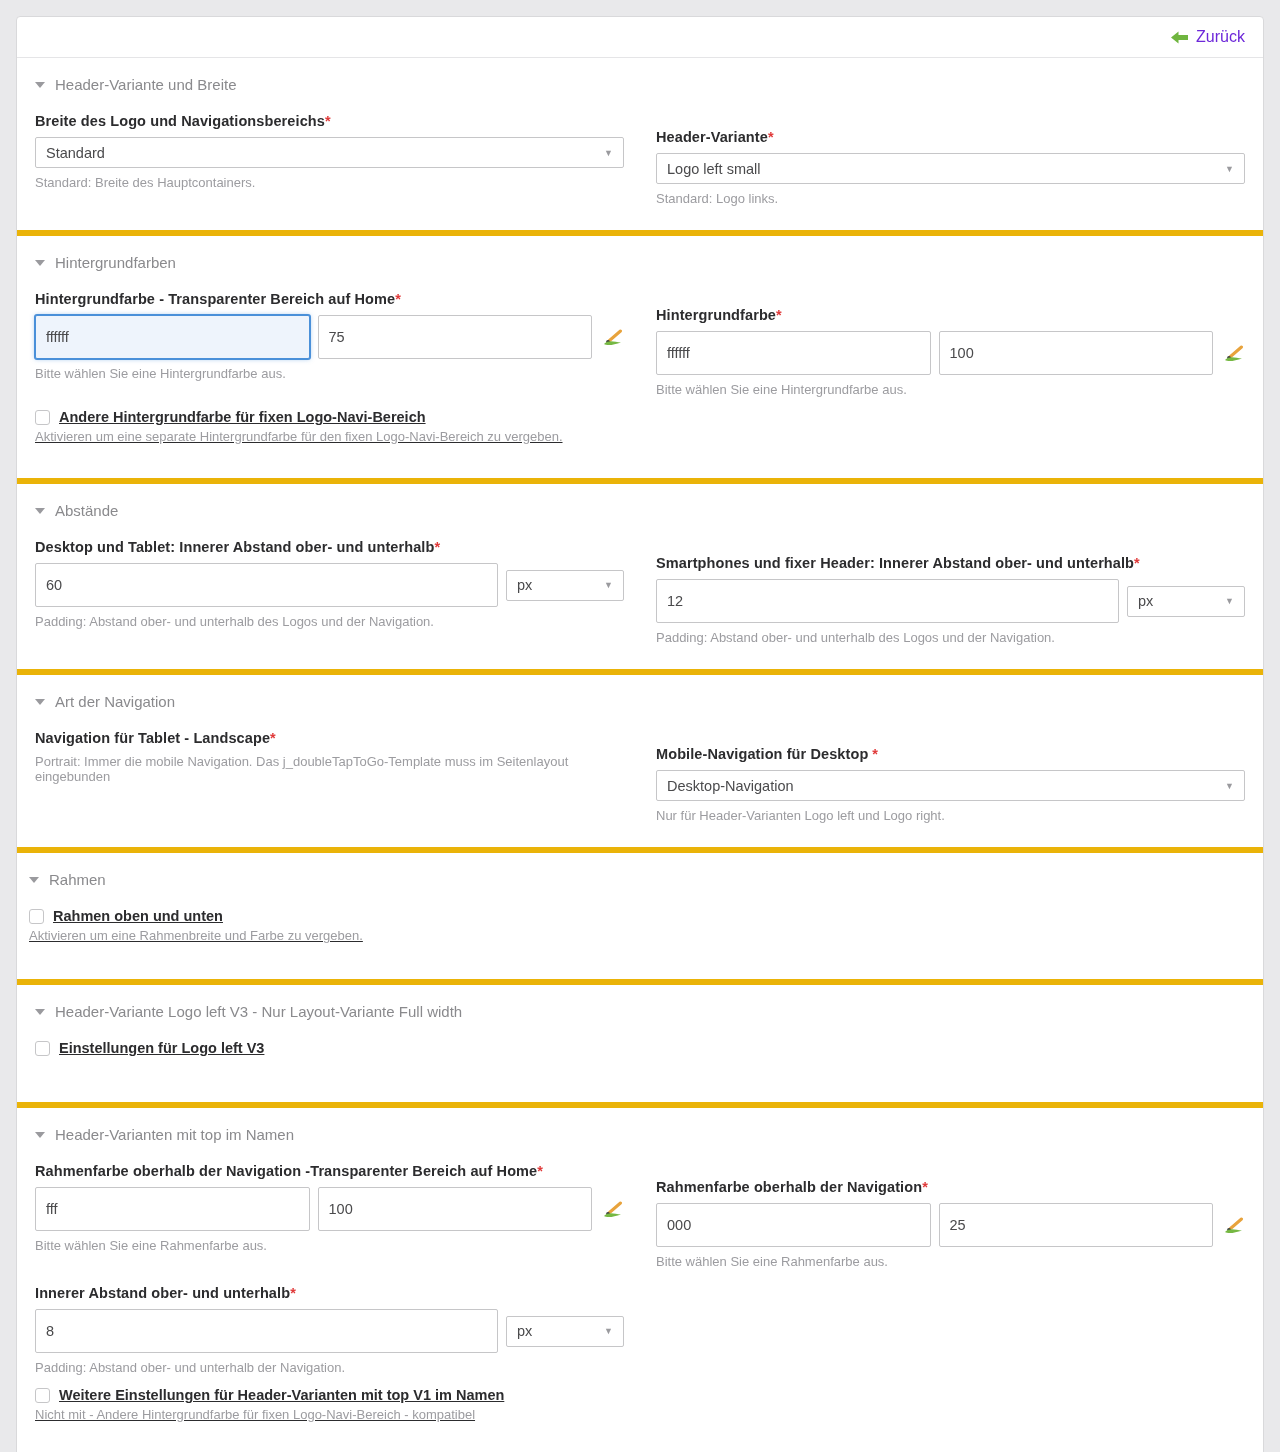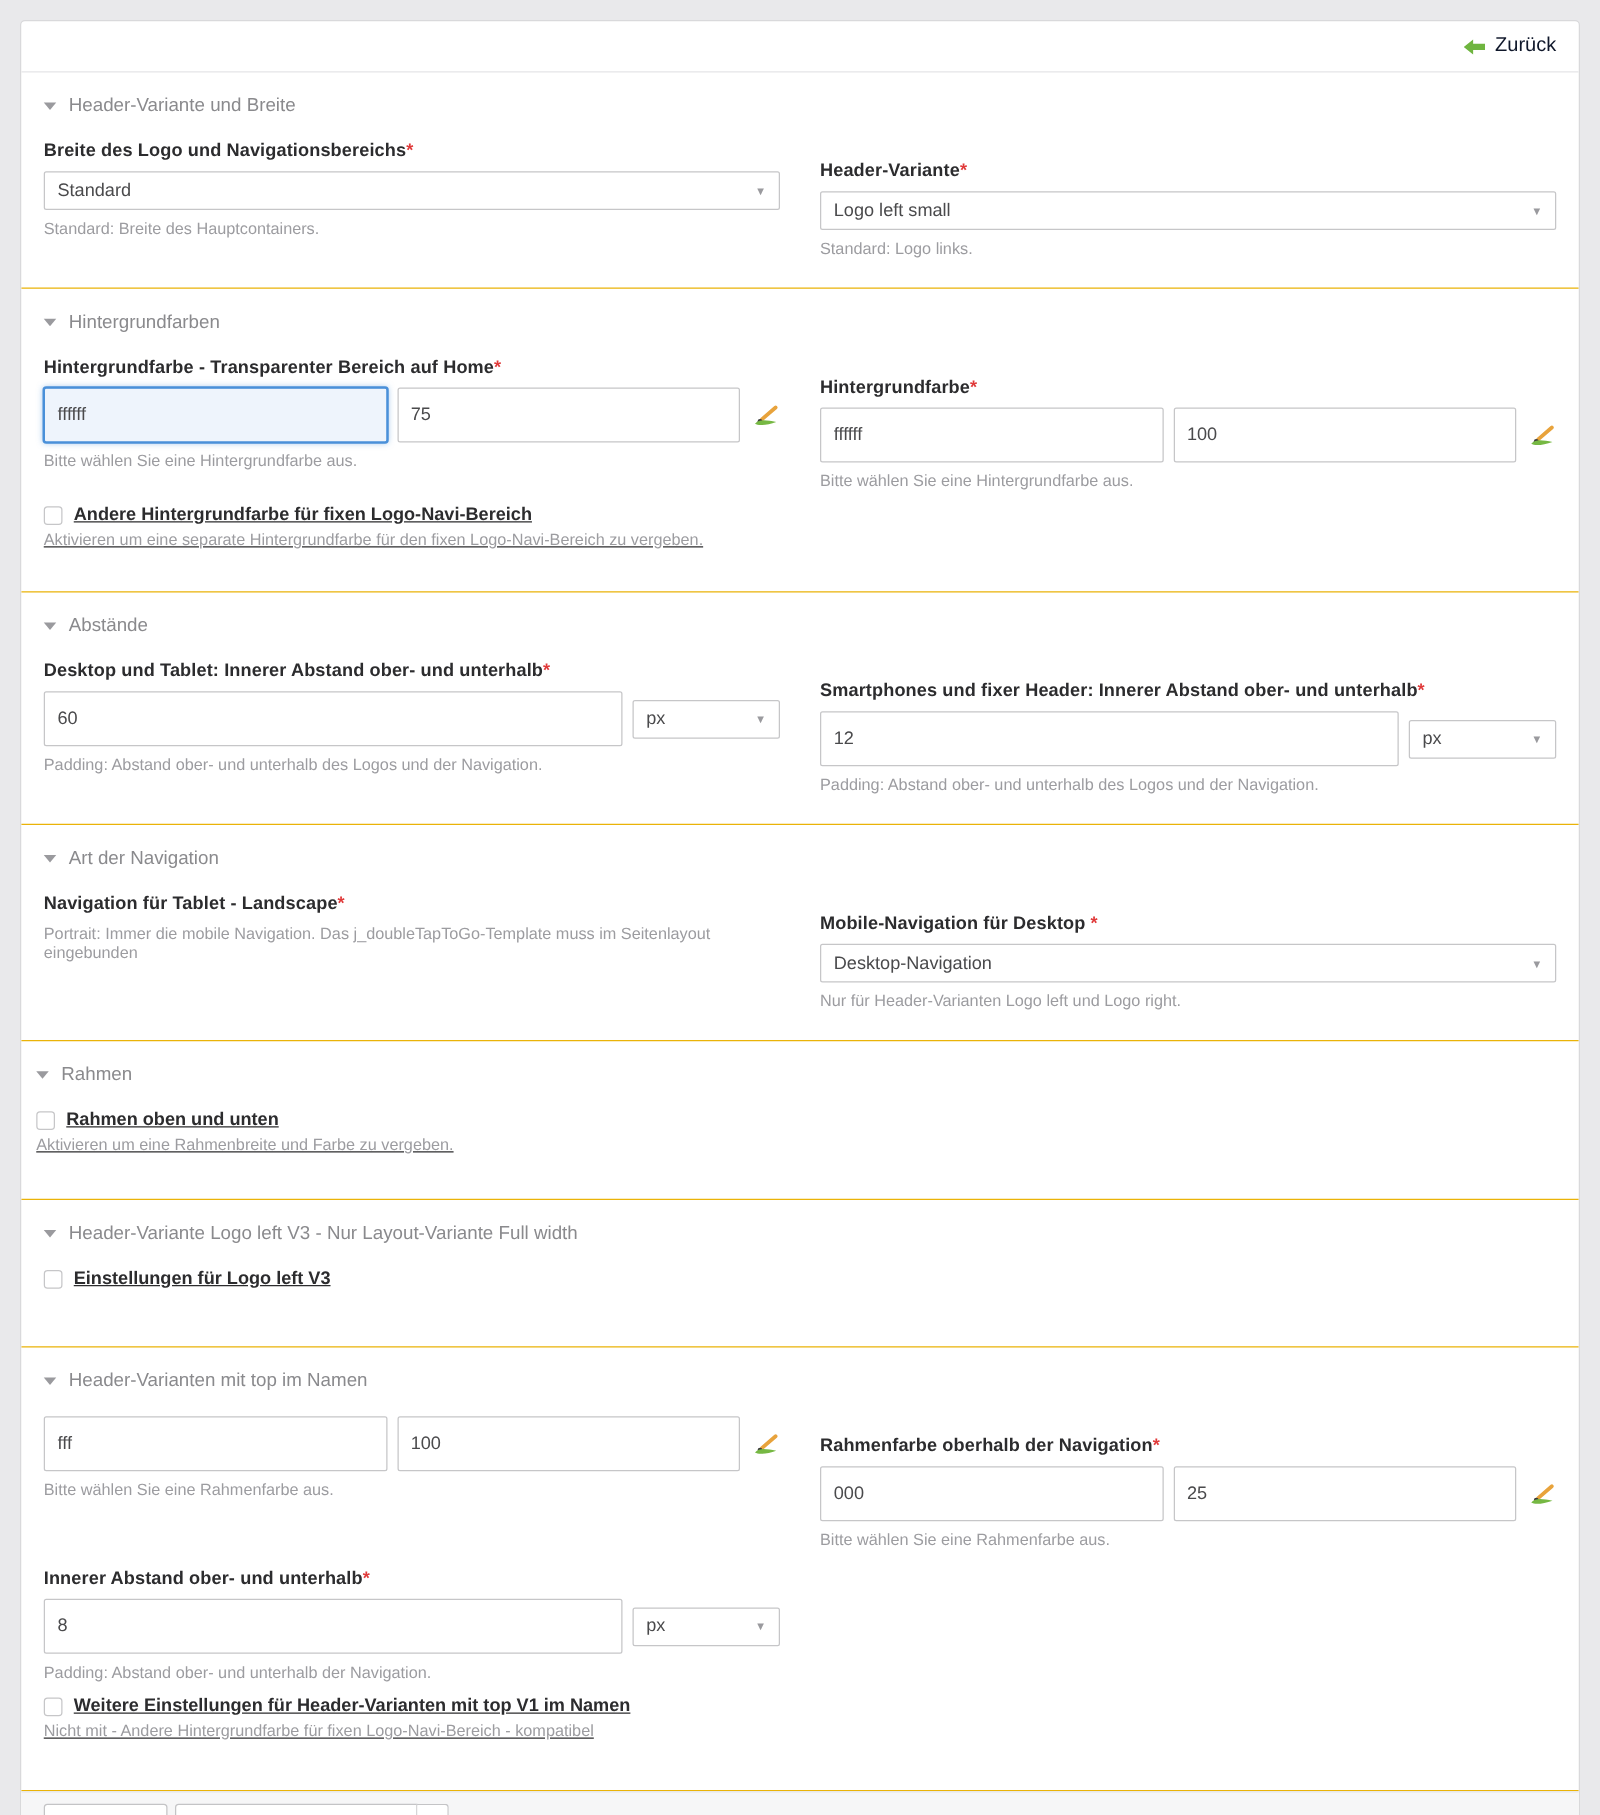--- a/index.html
+++ b/index.html
@@ -21,28 +21,28 @@
     display: flex;
     justify-content: flex-end;
     align-items: center;
     padding: 11px 18px;
     border-bottom: 1px solid #e5e5e7;
   }
   .back-link {
     display: inline-flex;
     align-items: center;
     gap: 8px;
-    color: #0f172a;
+    color: #6d28d9;
     font-size: 16px;
     cursor: pointer;
     text-decoration: none;
   }
   .section {
     padding: 14px 18px 24px;
-    border-bottom: 1px solid #eab308;
+    border-bottom: 6px solid #eab308;
   }
   .section:last-of-type { border-bottom: none; }
   .section-title {
     display: flex;
     align-items: center;
     gap: 10px;
     color: #8a8a8d;
     font-size: 15px;
     margin-bottom: 20px;
     cursor: pointer;
@@ -347,20 +347,21 @@
     </div>
   </div>
 
   <div class="section" style="padding-bottom:40px;">
     <div class="section-title">
       <span class="tri"></span>
       <span>Header-Varianten mit top im Namen</span>
     </div>
     <div class="row">
       <div class="field">
+        <div class="field-label"><span>Rahmenfarbe oberhalb der Navigation -Transparenter Bereich auf Home</span><span class="req">*</span></div>
         <div class="inline-group">
           <input class="text-input grow" value="fff" style="">
           <input class="text-input grow" value="100" style="">
           <button class="brush-btn">
             <span style="display:inline-flex;">
               <svg width="21" height="17" viewBox="0 0 21 17">
                 <line x1="18.5" y1="2" x2="7.5" y2="11.5" stroke="#e8a33c" stroke-width="3" stroke-linecap="round"></line>
                 <circle cx="6" cy="13" r="1.9" fill="#3a3a3a"></circle>
                 <path d="M2 15 C6 10.5 12 12.5 19 13.5 C12 16 5 17 2 15 Z" fill="#76b843"></path>
               </svg>

